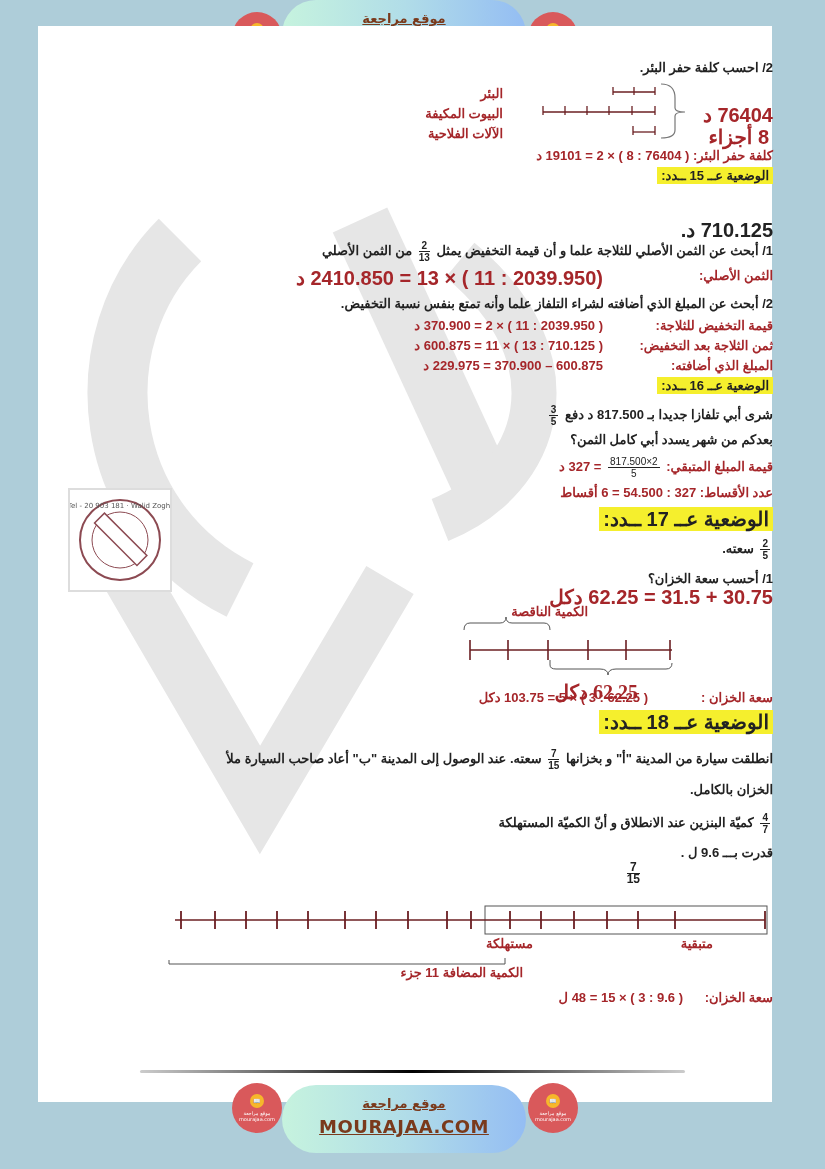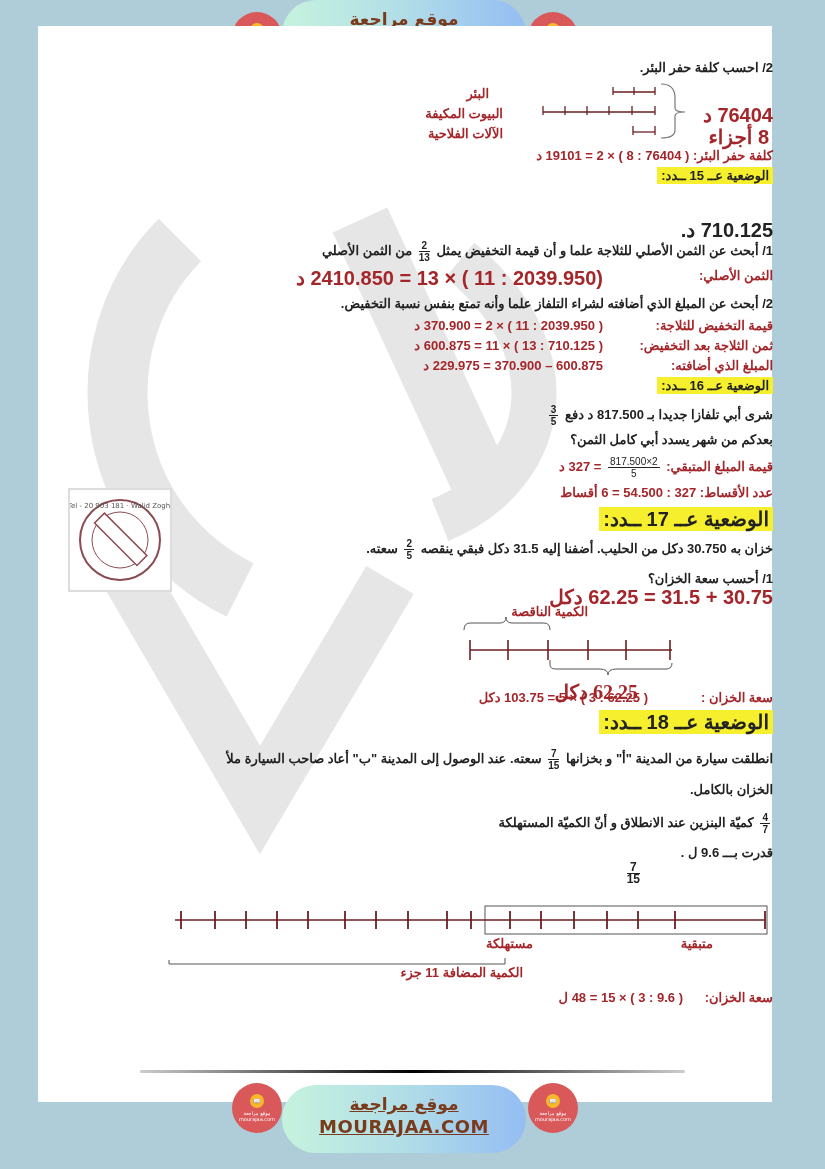--- a/index.html
+++ b/index.html
@@ -15,21 +15,21 @@
   .watermark {
     position:absolute; left:60px; top:160px; width:500px; height:700px;
     pointer-events:none;
   }
   .banner {
     position:absolute; left:282px; width:244px; height:68px; border-radius:34px;
     background:linear-gradient(90deg,#c6f3de 0%,#b1dde8 50%,#94bdf3 100%);
     text-align:center; color:#7a3a1c; font-family:"DejaVu Sans", sans-serif;
     font-weight:bold; text-decoration:underline;
   }
-  .banner .ar { font-size:17px; margin-top:8px; line-height:22px; }
+  .banner .ar { font-size:13px; margin-top:8px; line-height:22px; }
   .banner .en { font-size:18px; line-height:24px; letter-spacing:0.5px; }
   .badge {
     position:absolute; width:50px; height:50px; border-radius:50%;
     background:#d9595b; text-align:center;
   }
   .badge .dot {
     width:14px; height:14px; border-radius:50%; background:#f6b72b;
     margin:11px auto 2px; font-size:6px; color:#7a3a1c; line-height:14px;
   }
   .badge .small { font-size:5px; color:#fff; line-height:6px; }
@@ -77,21 +77,21 @@
 <svg class="watermark" viewBox="0 0 500 700">
   <path d="M120 80 C20 180, 40 360, 180 430" stroke="#e6e6e6" stroke-width="60" fill="none"></path>
   <path d="M300 60 L420 320" stroke="#e6e6e6" stroke-width="60" fill="none"></path>
   <path d="M60 400 L200 640 L330 420" stroke="#e6e6e6" stroke-width="55" fill="none"></path>
   <path d="M400 100 C520 200, 480 320, 380 360" stroke="#e6e6e6" stroke-width="45" fill="none"></path>
 </svg>
 
 <div class="content" style="top:0;height:1169px;">
 
   <div class="line" style="top:60px;">2/ احسب كلفة حفر البئر.</div>
-  <div class="line red" style="top:86px;right:284px;">البئر</div>
+  <div class="line red" style="top:86px;right:270px;">البئر</div>
   <div class="line red" style="top:106px;right:270px;">البيوت المكيفة</div>
   <div class="line red" style="top:126px;right:270px;">الآلات الفلاحية</div>
   <div class="line red big" style="top:103px;right:0px;">76404 د</div>
   <div class="line red big" style="top:125px;right:4px;text-align:right;">8 أجزاء</div>
   <div class="line red" style="top:148px;">كلفة حفر البئر: ( 76404 : 8 ) × 2 = 19101 د</div>
   <div class="line" style="top:168px;"><span class="hl">الوضعية عــ 15 ــدد:</span></div>
 
   <div class="line big" style="top:218px;">710.125 د.</div>
   <div class="line" style="top:240px;">
     <span>1/ أبحث عن الثمن الأصلي للثلاجة علما و أن قيمة التخفيض يمثل</span>
@@ -117,21 +117,20 @@
   <div class="line" style="top:432px;">بعدكم من شهر يسدد أبي كامل الثمن؟</div>
   <div class="line red" style="top:456px;">
     <span>قيمة المبلغ المتبقي:</span>
     <span class="frac" style="color:#222;font-weight:normal;"><span class="n">2×817.500</span><span>5</span></span>
     <span>= 327 د</span>
   </div>
   <div class="line red" style="top:485px;">عدد الأقساط: 327 : 54.500 = 6 أقساط</div>
   <div class="line" style="top:507px;"><span class="hl big">الوضعية عــ 17 ــدد:</span></div>
 
   <div class="line" style="top:538px;">
-    <span>خزان به 30.750 دكل من الحليب. أضفنا إليه 31.5 دكل فبقي ينقصه</span>
     <span class="frac"><span class="n">2</span><span>5</span></span>
     <span>سعته.</span>
   </div>
   <div class="line" style="top:571px;">1/ أحسب سعة الخزان؟</div>
   <div class="line red big" style="top:585px;">30.75 + 31.5 = 62.25 دكل</div>
   <div class="line red" style="top:604px;right:185px;">الكمية الناقصة</div>
   <div class="line red big" style="top:680px;right:135px;font-family:Liberation Serif, serif;">62.25 دكل</div>
   <div class="line red" style="top:690px;">سعة الخزان :</div>
   <div class="line red" style="top:690px;right:125px;">( 62.25 : 3 ) × 5 = 103.75 دكل</div>
   <div class="line" style="top:710px;"><span class="hl big">الوضعية عــ 18 ــدد:</span></div>

